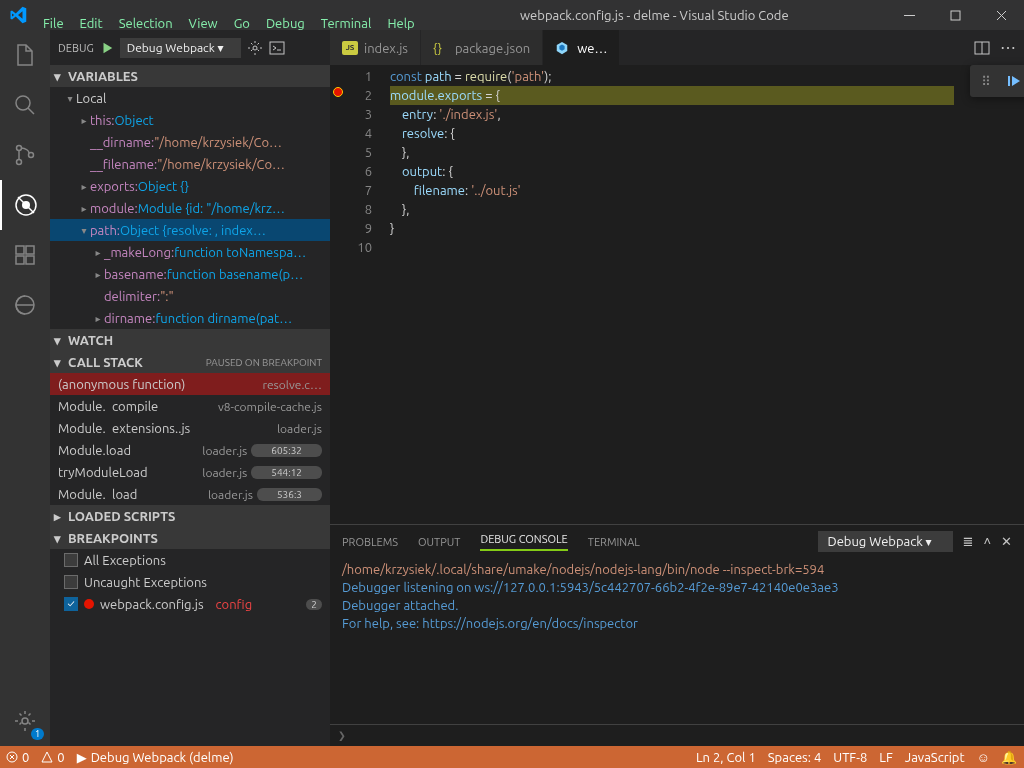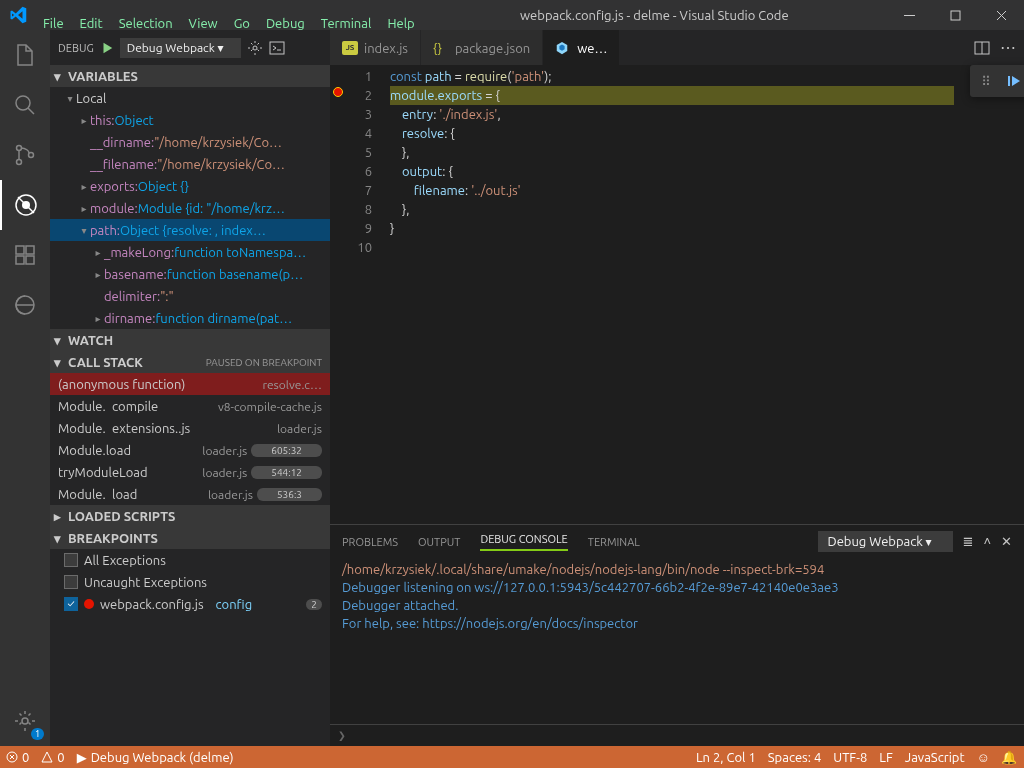--- a/index.html
+++ b/index.html
@@ -326,21 +326,21 @@
             <span>All Exceptions</span>
           </div>
         <div class="bprow">
             <span class="cb"></span>
             <span>Uncaught Exceptions</span>
           </div>
         <div class="bprow">
             <span class="cb chk">✓</span>
             <span class="bpdot"></span>
             <span>webpack.config.js</span>
-            <span style="color:#7dd3fc;margin-left:6px;">config</span>
+            <span style="color:#ef4444;margin-left:6px;">config</span>
             <span class="bpbadge">2</span>
           </div>
       </div>
     </div>
   </div>
 
   <div class="editor" style="position:relative;">
     <div class="tabs">
       <div class="tab">
           <span class="ticon" style="background:#cbcb41;border-radius:2px;font-size:8px;color:#333;line-height:14px;text-align:center;font-weight:bold;">JS</span>

